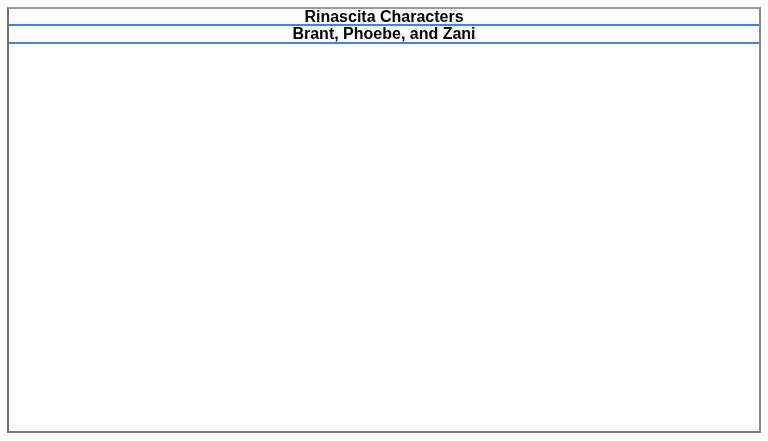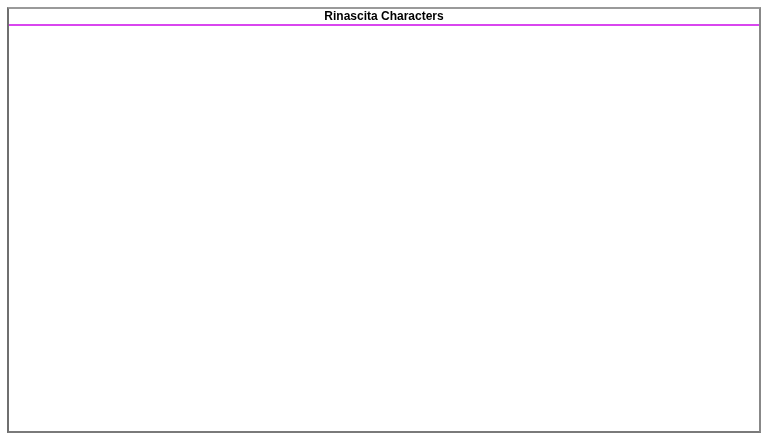--- a/index.html
+++ b/index.html
@@ -26,23 +26,23 @@
     border-top-color: #9a9a9a;
     border-left-color: #6f6f6f;
     border-bottom-color: #7a7a7a;
     background: #ffffff;
   }
   .header-row {
     box-sizing: border-box;
     width: 100%;
     text-align: center;
     font-weight: bold;
-    font-size: 12px;
+    font-size: 16px;
     color: #000000;
-    border-bottom: 2px solid #d946ef;
+    border-bottom: 2px solid #3b82f6;
     overflow: hidden;
     white-space: nowrap;
   }
   .header-row.title {
     height: 17px;
     line-height: 15px;
   }
   .header-row.subtitle {
     height: 18px;
     line-height: 16px;
@@ -53,15 +53,16 @@
     height: 387px;
     background: #ffffff;
   }
 </style>
 </head>
 <body>
 
 <div class="page">
   <div class="panel">
     <div class="header-row title">Rinascita Characters</div>
+    <div class="header-row subtitle">Brant, Phoebe, and Zani</div>
     <div class="content-area"></div>
   </div>
 </div>
 
 </body></html>

